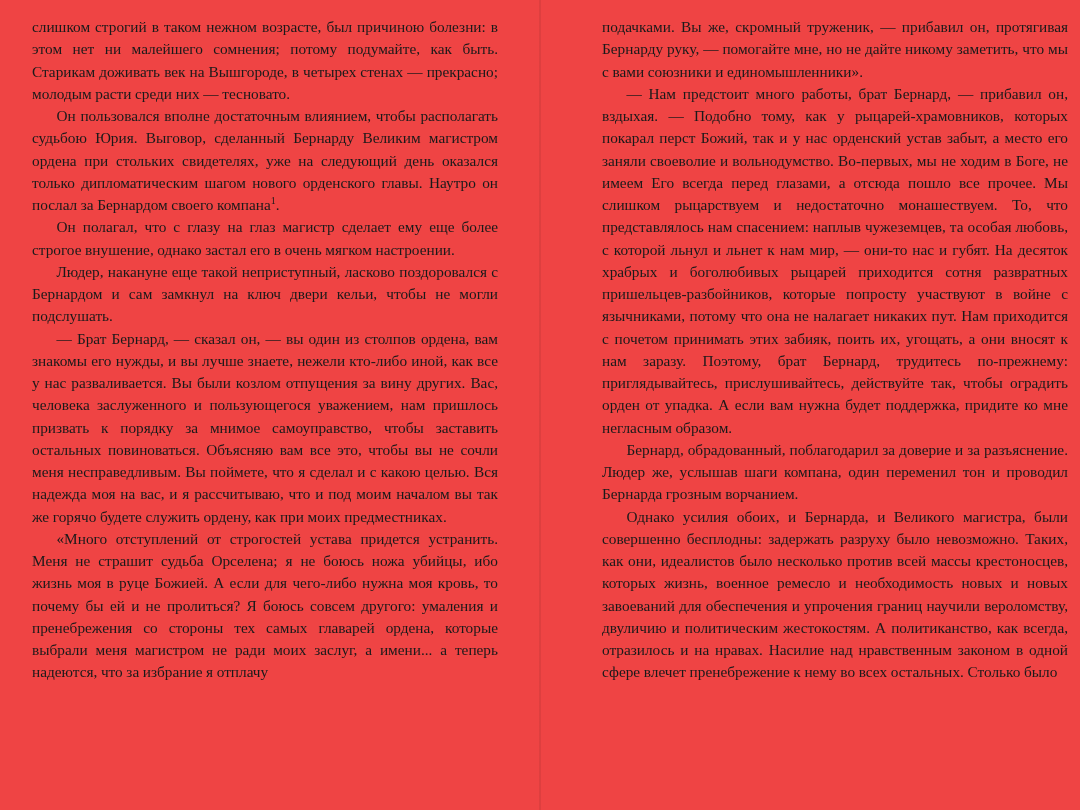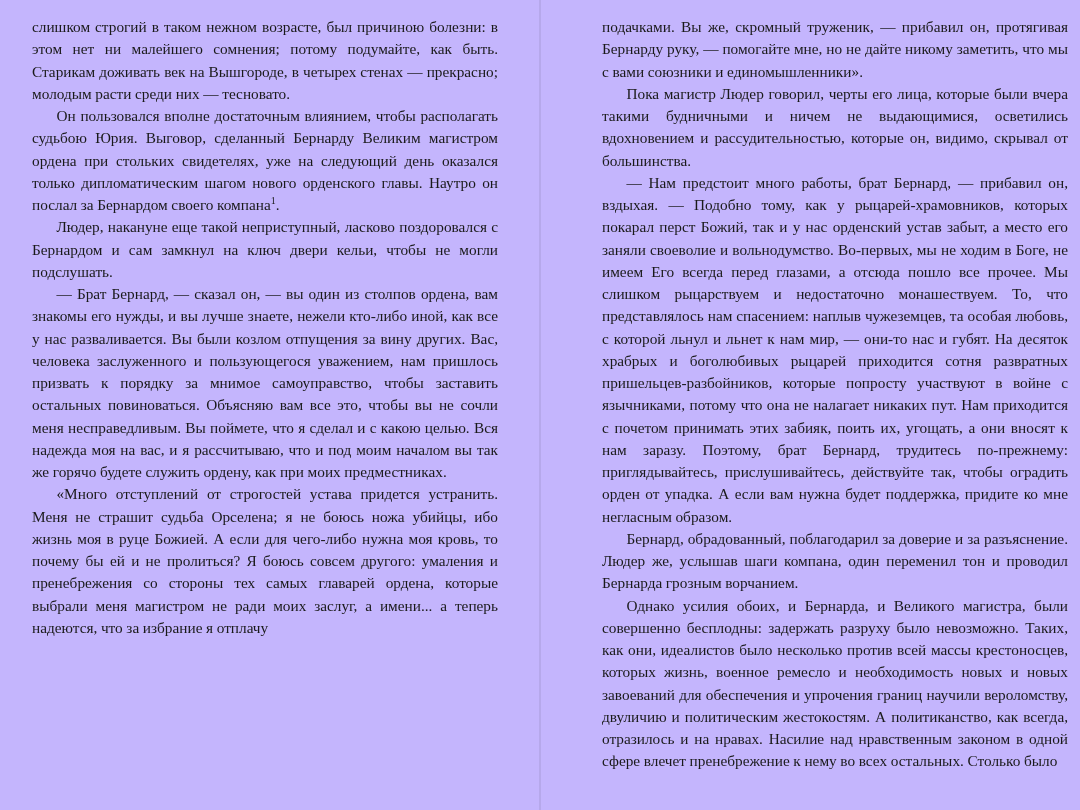--- a/index.html
+++ b/index.html
@@ -11,21 +11,21 @@
     width: 1080px;
     height: 810px;
     overflow: hidden;
     font-family: "Liberation Serif", serif;
     color: #1a1a1a;
   }
   .page {
     position: relative;
     width: 1080px;
     height: 810px;
-    background: #c4b5fd;
+    background: #ef4444;
     display: flex;
     flex-direction: row;
     box-sizing: border-box;
   }
   .gutter {
     position: absolute;
     left: 539px;
     top: 0;
     width: 2px;
     height: 810px;
@@ -73,33 +73,33 @@
 <body>
 
 <div class="page">
 
   <div class="gutter"></div>
 
   <div class="column left">
     <div class="body-text">
       <p class="noindent">слишком строгий в таком нежном возрасте, был причиною болезни: в этом нет ни малейшего сомнения; потому подумайте, как быть. Старикам доживать век на Вышгороде, в четырех стенах — прекрасно; молодым расти среди них — тесновато.</p>
       <p><span>Он пользовался вполне достаточным влиянием, чтобы располагать судьбою Юрия. Выговор, сделанный Бернарду Великим магистром ордена при стольких свидетелях, уже на следующий день оказался только дипломатическим шагом нового орденского главы. Наутро он послал за Бернардом своего компана</span><span class="fn-mark">1</span>.</p>
+      <p>Он полагал, что с глазу на глаз магистр сделает ему еще более строгое внушение, однако застал его в очень мягком настроении.</p>
       <p>Людер, накануне еще такой неприступный, ласково поздоровался с Бернардом и сам замкнул на ключ двери кельи, чтобы не могли подслушать.</p>
       <p>— Брат Бернард, — сказал он, — вы один из столпов ордена, вам знакомы его нужды, и вы лучше знаете, нежели кто-либо иной, как все у нас разваливается. Вы были козлом отпущения за вину других. Вас, человека заслуженного и пользующегося уважением, нам пришлось призвать к порядку за мнимое самоуправство, чтобы заставить остальных повиноваться. Объясняю вам все это, чтобы вы не сочли меня несправедливым. Вы поймете, что я сделал и с какою целью. Вся надежда моя на вас, и я рассчитываю, что и под моим началом вы так же горячо будете служить ордену, как при моих предместниках.</p>
       <p>«Много отступлений от строгостей устава придется устранить. Меня не страшит судьба Орселена; я не боюсь ножа убийцы, ибо жизнь моя в руце Божией. А если для чего-либо нужна моя кровь, то почему бы ей и не пролиться? Я боюсь совсем другого: умаления и пренебрежения со стороны тех самых главарей ордена, которые выбрали меня магистром не ради моих заслуг, а имени... а теперь надеются, что за избрание я отплачу</p>
     </div>
     <div class="footnote-area">
       
       
     </div>
   </div>
 
   <div class="column right">
     <div class="body-text">
       <p class="noindent">подачками. Вы же, скромный труженик, — прибавил он, протягивая Бернарду руку, — помогайте мне, но не дайте никому заметить, что мы с вами союзники и единомышленники».</p>
-      <p>Пока магистр Людер говорил, черты его лица, которые были вчера такими будничными и ничем не выдающимися, осветились вдохновением и рассудительностью, которые он, видимо, скрывал от большинства.</p>
       <p>— Нам предстоит много работы, брат Бернард, — прибавил он, вздыхая. — Подобно тому, как у рыцарей-храмовников, которых покарал перст Божий, так и у нас орденский устав забыт, а место его заняли своеволие и вольнодумство. Во-первых, мы не ходим в Боге, не имеем Его всегда перед глазами, а отсюда пошло все прочее. Мы слишком рыцарствуем и недостаточно монашествуем. То, что представлялось нам спасением: наплыв чужеземцев, та особая любовь, с которой льнул и льнет к нам мир, — они-то нас и губят. На десяток храбрых и боголюбивых рыцарей приходится сотня развратных пришельцев-разбойников, которые попросту участвуют в войне с язычниками, потому что она не налагает никаких пут. Нам приходится с почетом принимать этих забияк, поить их, угощать, а они вносят к нам заразу. Поэтому, брат Бернард, трудитесь по-прежнему: приглядывайтесь, прислушивайтесь, действуйте так, чтобы оградить орден от упадка. А если вам нужна будет поддержка, придите ко мне негласным образом.</p>
       <p>Бернард, обрадованный, поблагодарил за доверие и за разъяснение. Людер же, услышав шаги компана, один переменил тон и проводил Бернарда грозным ворчанием.</p>
       <p>Однако усилия обоих, и Бернарда, и Великого магистра, были совершенно бесплодны: задержать разруху было невозможно. Таких, как они, идеалистов было несколько против всей массы крестоносцев, которых жизнь, военное ремесло и необходимость новых и новых завоеваний для обеспечения и упрочения границ научили вероломству, двуличию и политическим жестокостям. А политиканство, как всегда, отразилось и на нравах. Насилие над нравственным законом в одной сфере влечет пренебрежение к нему во всех остальных. Столько было</p>
     </div>
   </div>
 
 </div>
 
 </body></html>

